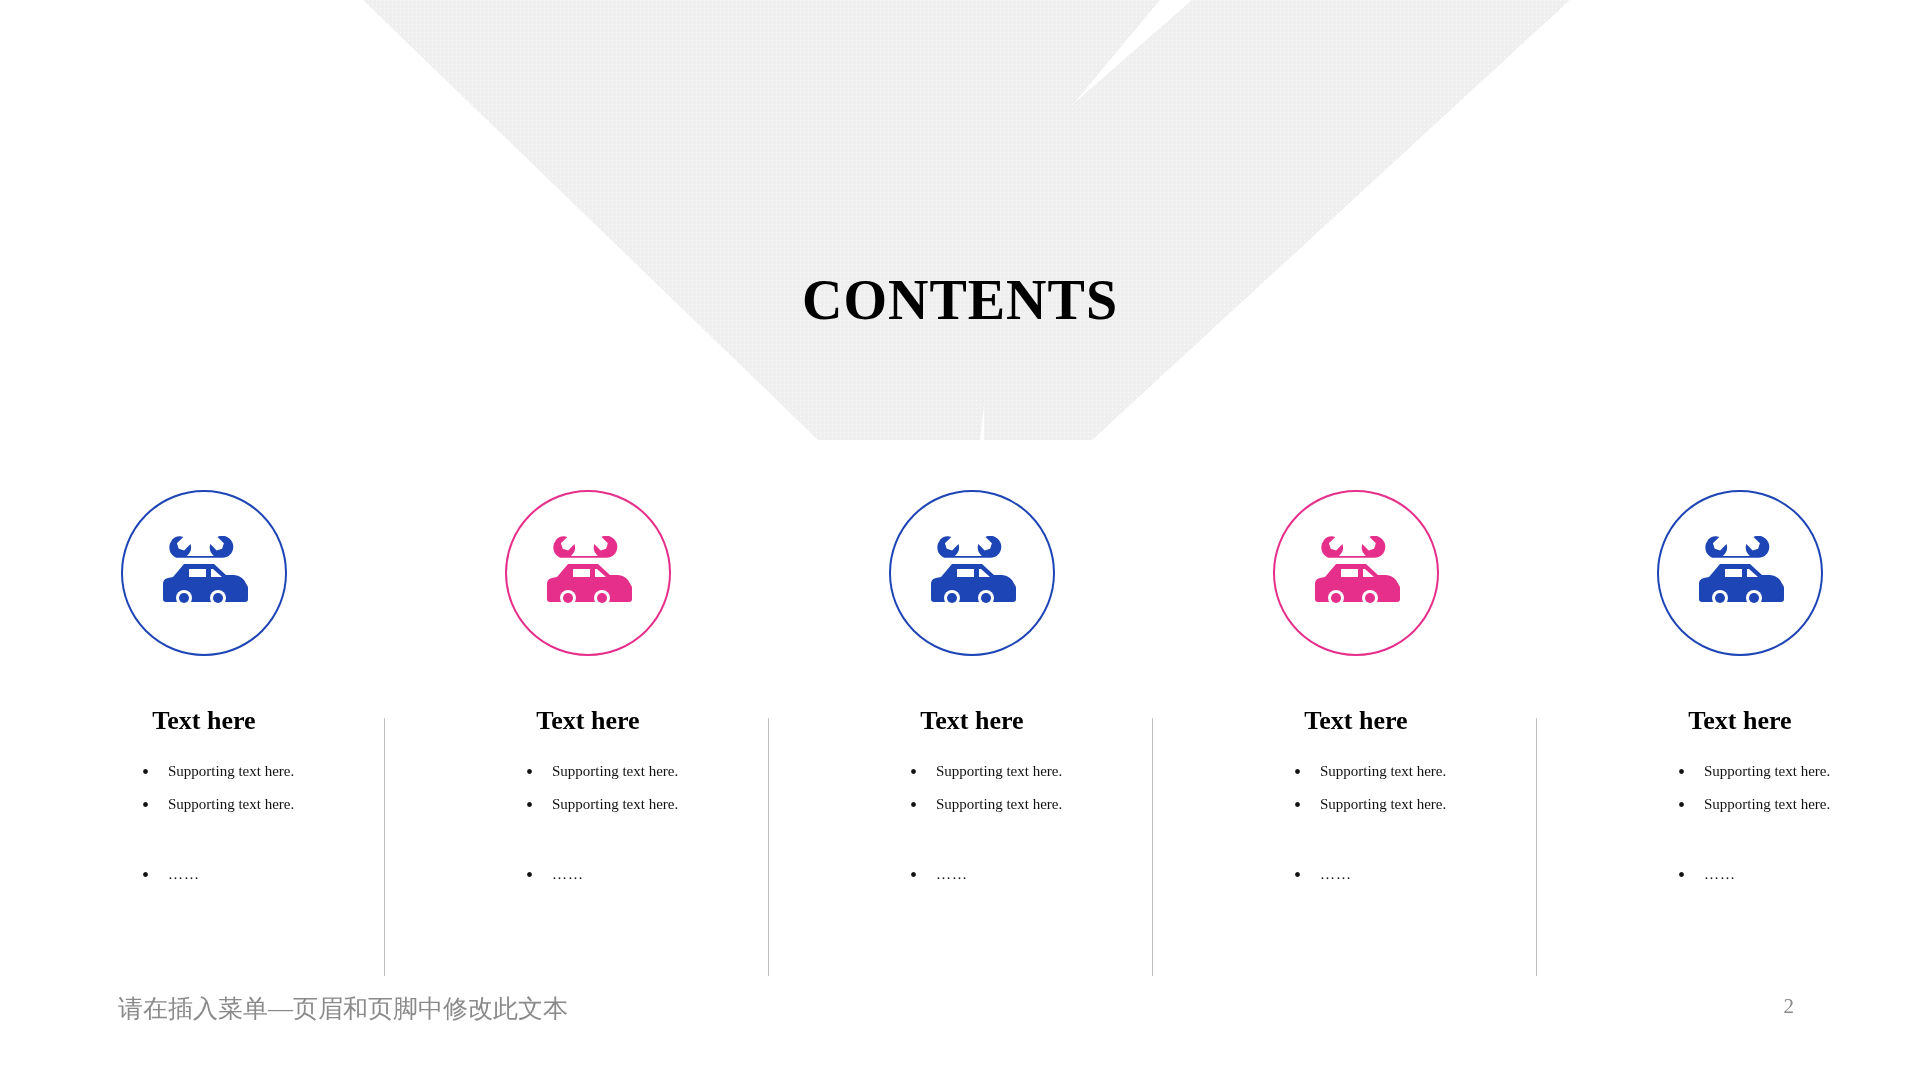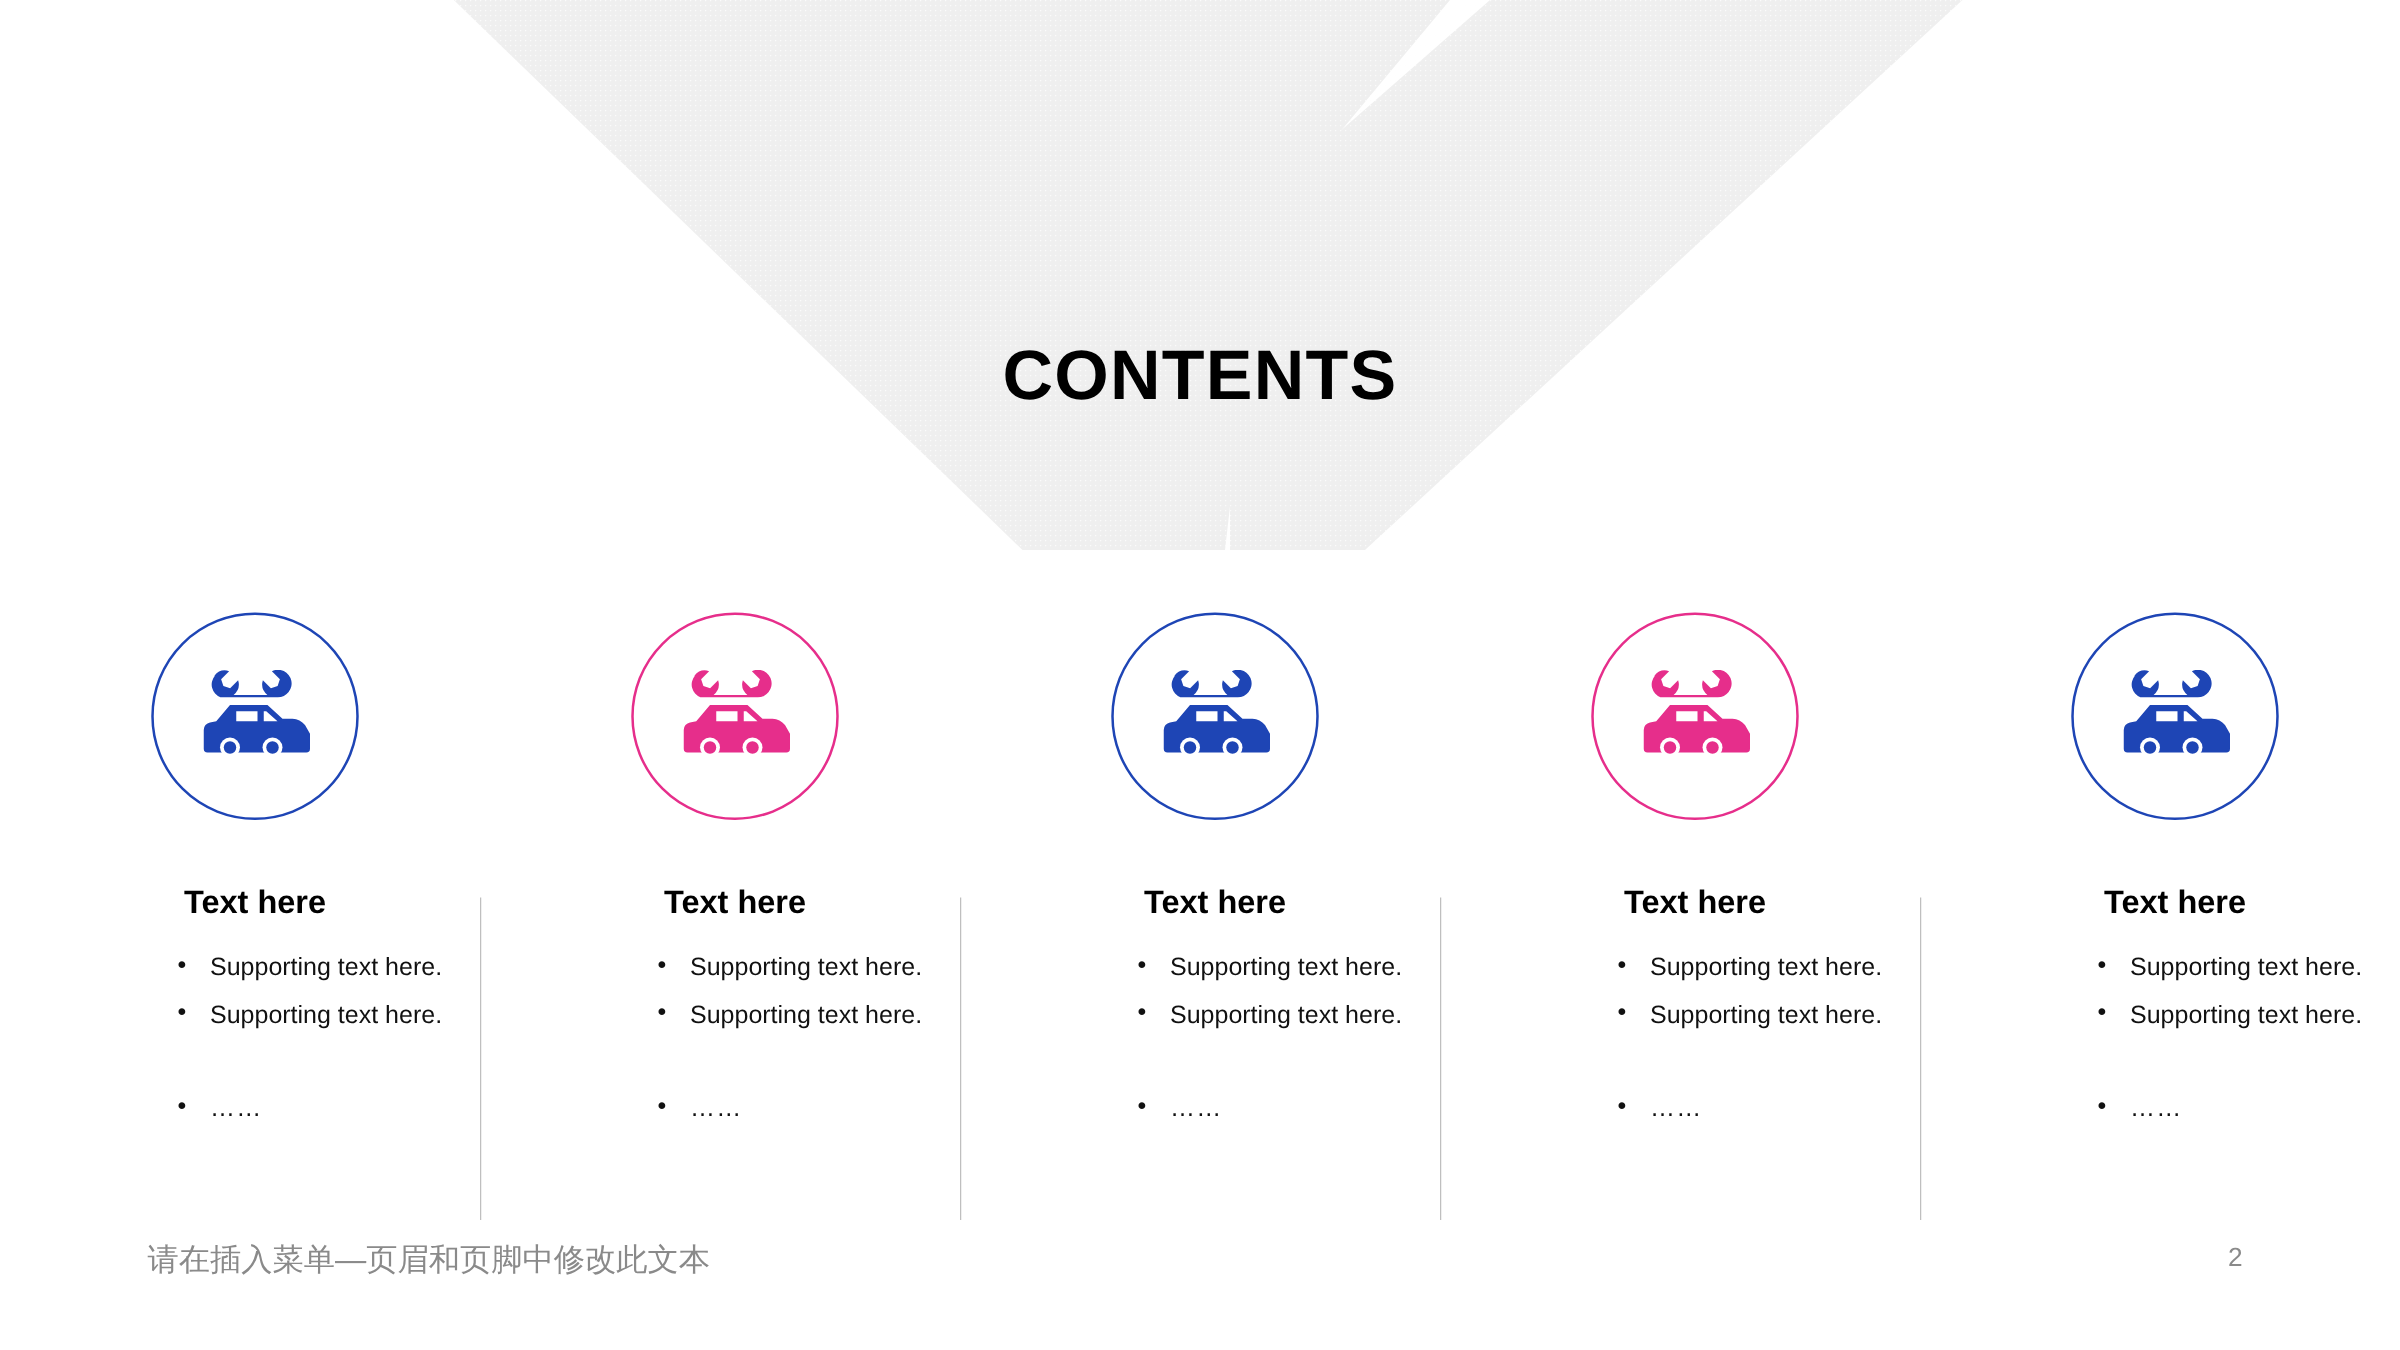--- a/index.html
+++ b/index.html
@@ -6,21 +6,21 @@
     margin: 0;
     padding: 0;
     background: #ffffff;
   }
   #slide {
     position: relative;
     width: 1920px;
     height: 1080px;
     background: #ffffff;
     overflow: hidden;
-    font-family: Liberation Sans, sans-serif;
+    font-family: Liberation Serif, serif;
   }
 
   
   #chevron-banner {
     position: absolute;
     left: 0;
     top: 0;
     width: 1920px;
     height: 460px;
     pointer-events: none;
@@ -97,21 +97,21 @@
     margin: 0;
     padding: 0;
     list-style: none;
     width: 100%;
     box-sizing: border-box;
     padding-left: 118px;
     margin-top: 30px;
   }
   .bullet-item {
     position: relative;
-    font-size: 20px;
+    font-size: 15px;
     color: #111111;
     line-height: 1;
     padding-left: 26px;
     margin-bottom: 18px;
     white-space: nowrap;
   }
   .bullet-item::before {
     content: "\2022";
     position: absolute;
     left: 0;

